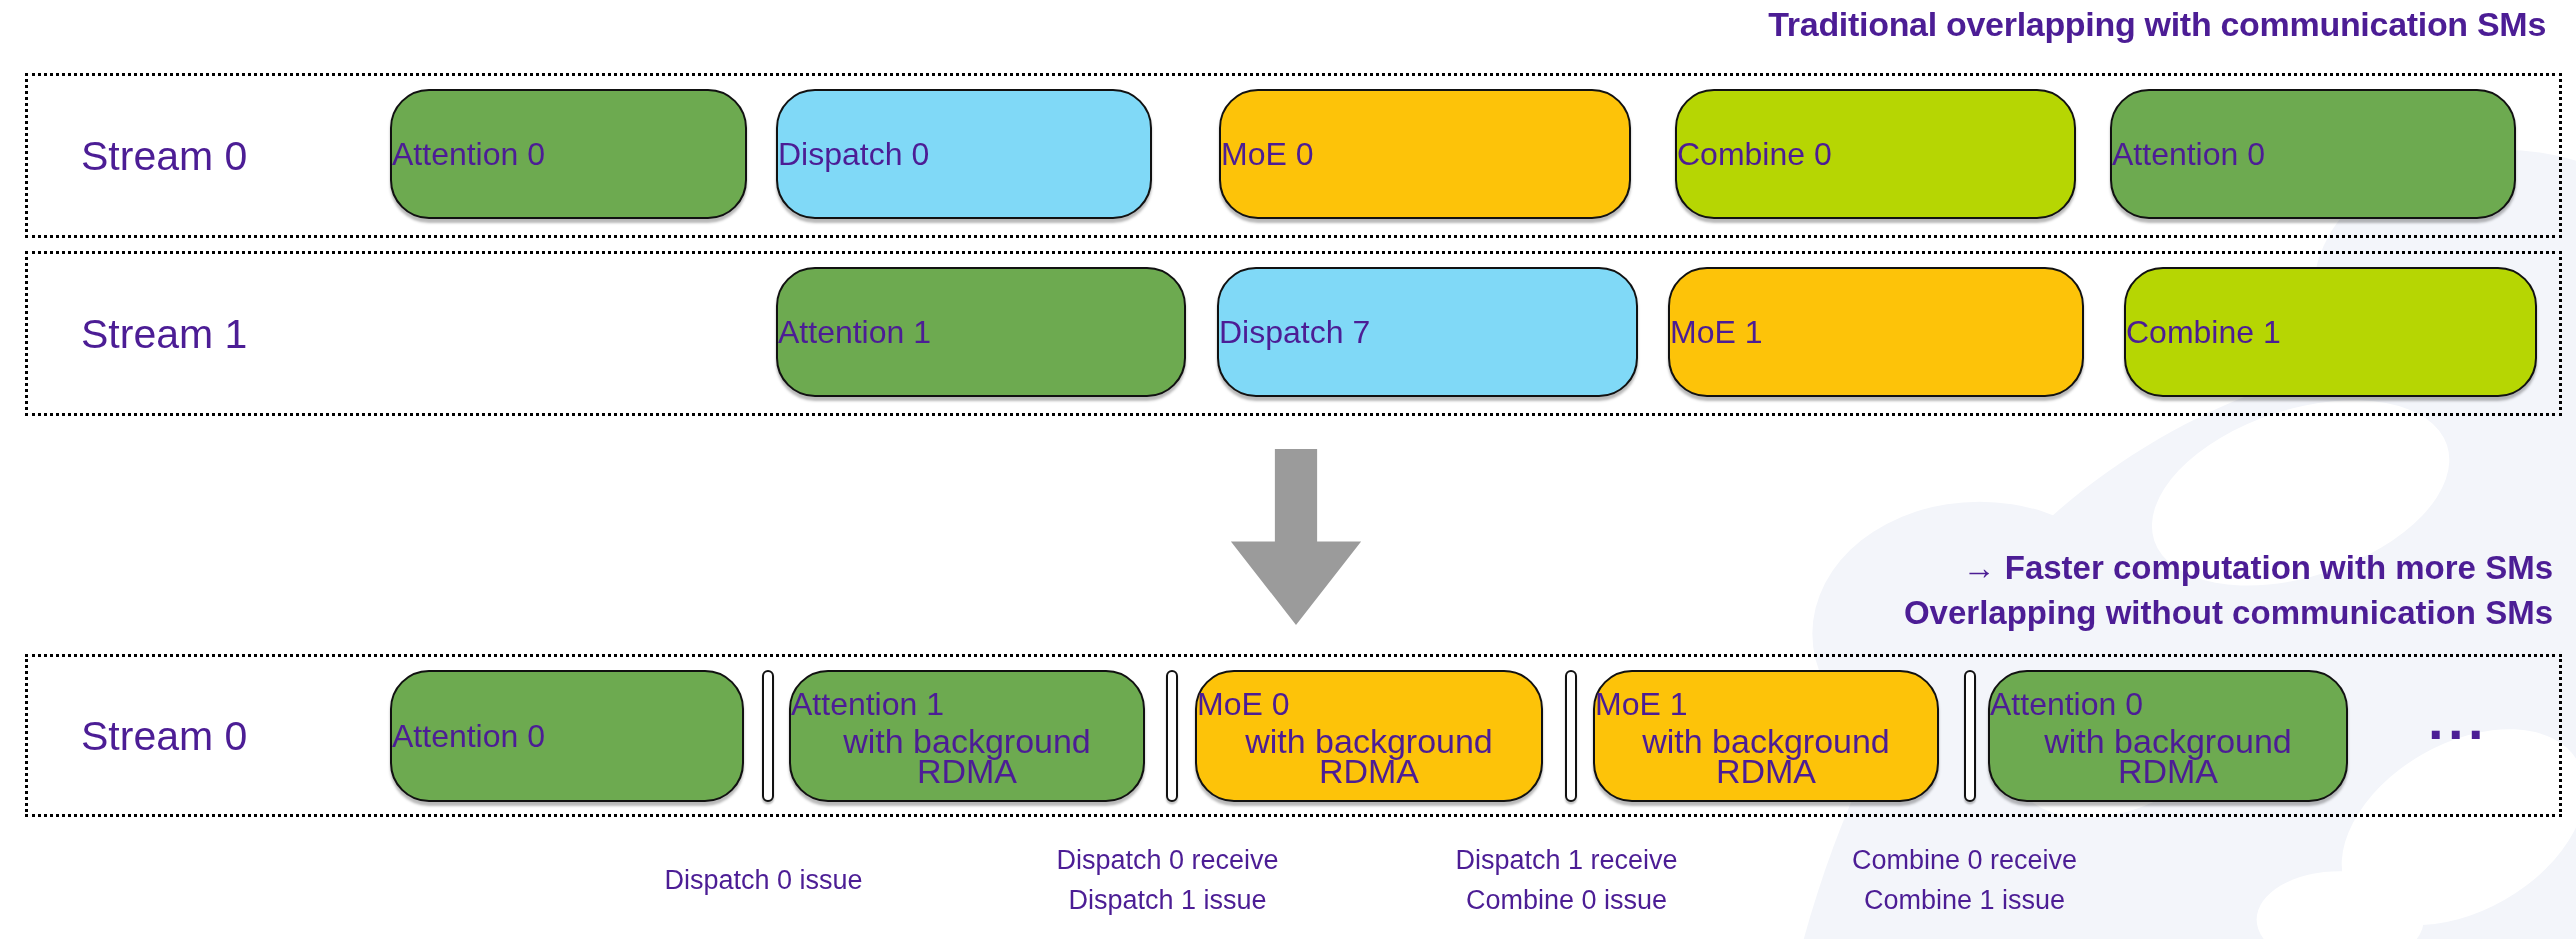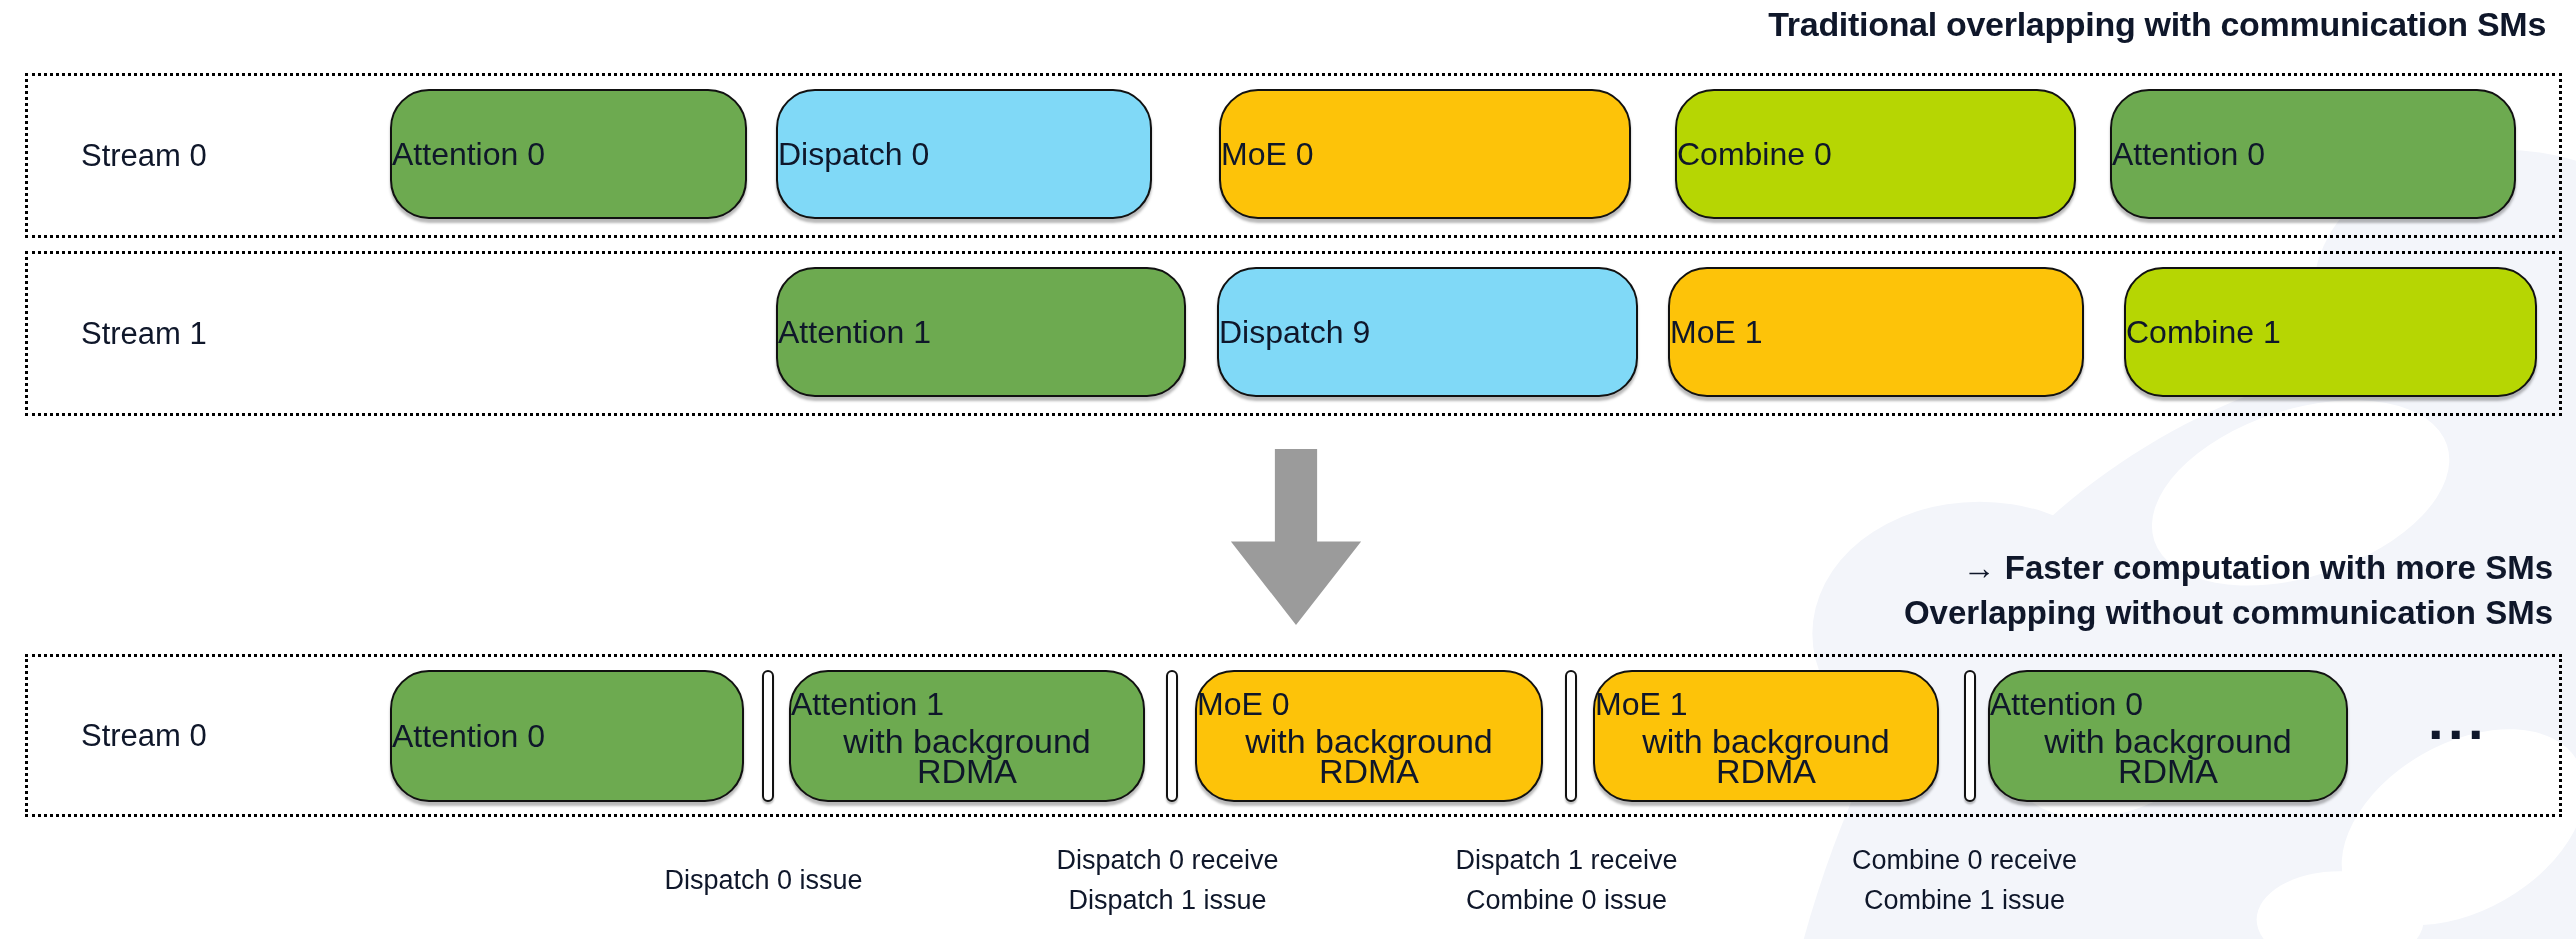--- a/index.html
+++ b/index.html
@@ -1,38 +1,38 @@
 <!DOCTYPE html>
 <html style="font-size:14px"><head>
 <meta charset="utf-8">
 <style>
   html,body{margin:0;padding:0;background:#ffffff;}
   .page{
     position:relative;width:2576px;height:940px;background:#ffffff;overflow:hidden;
-    font-family:"Liberation Sans",sans-serif;color:#0f172a;
+    font-family:"Liberation Sans",sans-serif;color:#4c1d95;
   }
   .watermark{position:absolute;left:0;top:0;pointer-events:none;}
   .sec-title{
     position:absolute;right:30px;top:5.3px;font-size:34px;font-weight:bold;
     letter-spacing:-0.3px;white-space:nowrap;
   }
   .note{
     position:absolute;right:23px;top:545px;font-size:33px;font-weight:bold;
     text-align:right;line-height:45px;white-space:nowrap;
   }
   .stream-row{
     position:absolute;left:25px;width:2537px;border:3.5px dotted #000000;
     box-sizing:border-box;background:transparent;
   }
   .row-a{top:73px;height:165px;}
   .row-b{top:251px;height:165px;}
   .row-c{top:654px;height:163px;}
   .stream-label{
     position:absolute;left:53px;top:50%;transform:translateY(-50%);
-    font-size:31px;white-space:nowrap;
+    font-size:41px;white-space:nowrap;
   }
   .block{
     position:absolute;top:13px;height:130px;box-sizing:border-box;
     border:2.6px solid #111111;border-radius:39px;
     display:flex;flex-direction:column;align-items:flex-start;justify-content:center;
     box-shadow:0 3.5px 2.6px rgba(0,0,0,0.28);
     text-align:center;
   }
   .row-c .block{height:132px;}
   .block .t{font-size:32px;line-height:37px;}
@@ -98,21 +98,21 @@
         <span class="t">Attention 0</span>
       </div>
   </div>
 
   <div class="stream-row row-b">
     <div class="stream-label">Stream 1</div>
     <div class="block" style="left: 748px; width: 410px; background-color: rgb(109, 170, 80);">
         <span class="t">Attention 1</span>
       </div>
     <div class="block" style="left: 1189px; width: 421px; background-color: rgb(128, 217, 247);">
-        <span class="t">Dispatch 9</span>
+        <span class="t">Dispatch 7</span>
       </div>
     <div class="block" style="left: 1640px; width: 416px; background-color: rgb(253, 195, 9);">
         <span class="t">MoE 1</span>
       </div>
     <div class="block" style="left: 2096px; width: 413px; background-color: rgb(182, 214, 3);">
         <span class="t">Combine 1</span>
       </div>
   </div>
 
   <svg class="arrow-svg" width="132" height="176" viewBox="0 0 150 200">

